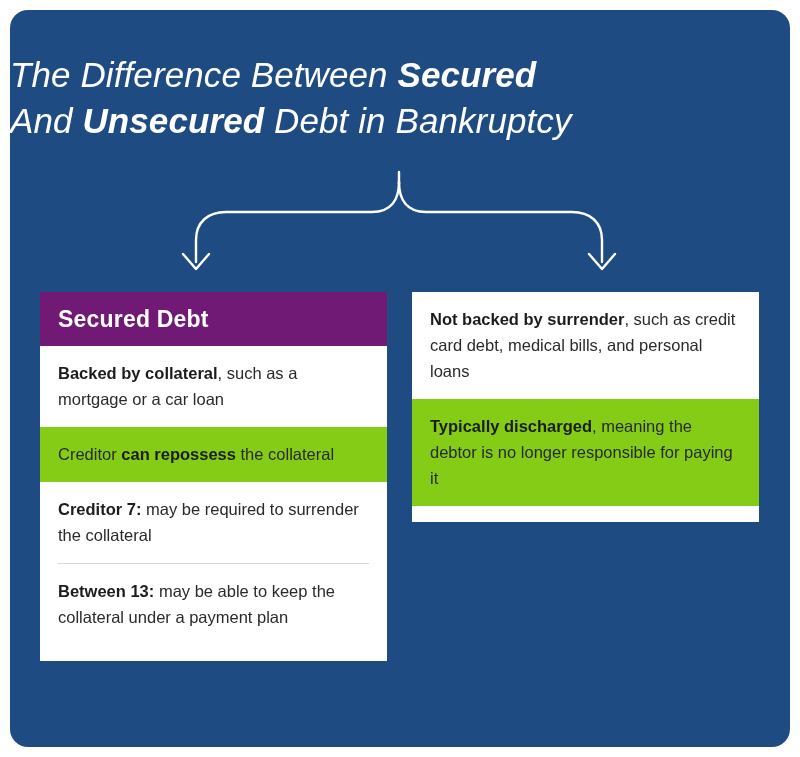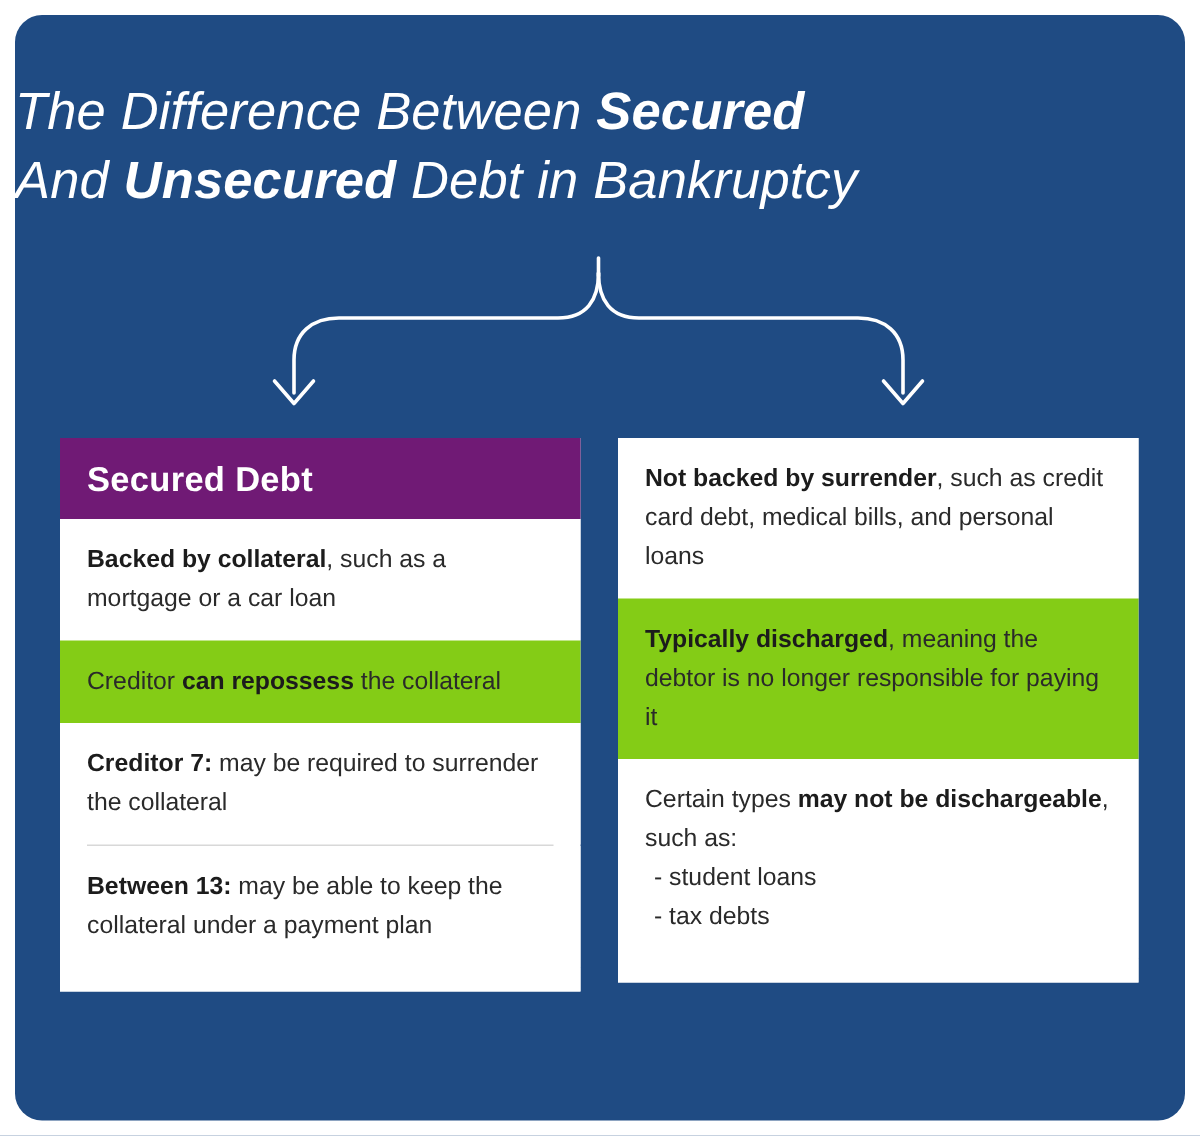--- a/index.html
+++ b/index.html
@@ -167,25 +167,20 @@
         <div class="card-body">
 
           <div class="row plain">
             <span></span><b>Not backed by surrender</b><span>, such as credit card debt, medical bills, and personal loans</span>
           </div>
 
           <div class="row shade">
             <span></span><b>Typically discharged</b><span>, meaning the debtor is no longer responsible for paying it</span>
           </div>
 
-          <div class="row plain">
-            <span>Certain types </span><b>may not be dischargeable</b><span>, such as:</span>
-            <span class="sub">- student loans</span>
-            <span class="sub">- tax debts</span>
-          </div>
 
           <div class="pad-bottom"></div>
         </div>
       </div>
 
     </div>
   </div>
 </div>
 
 </body></html>

